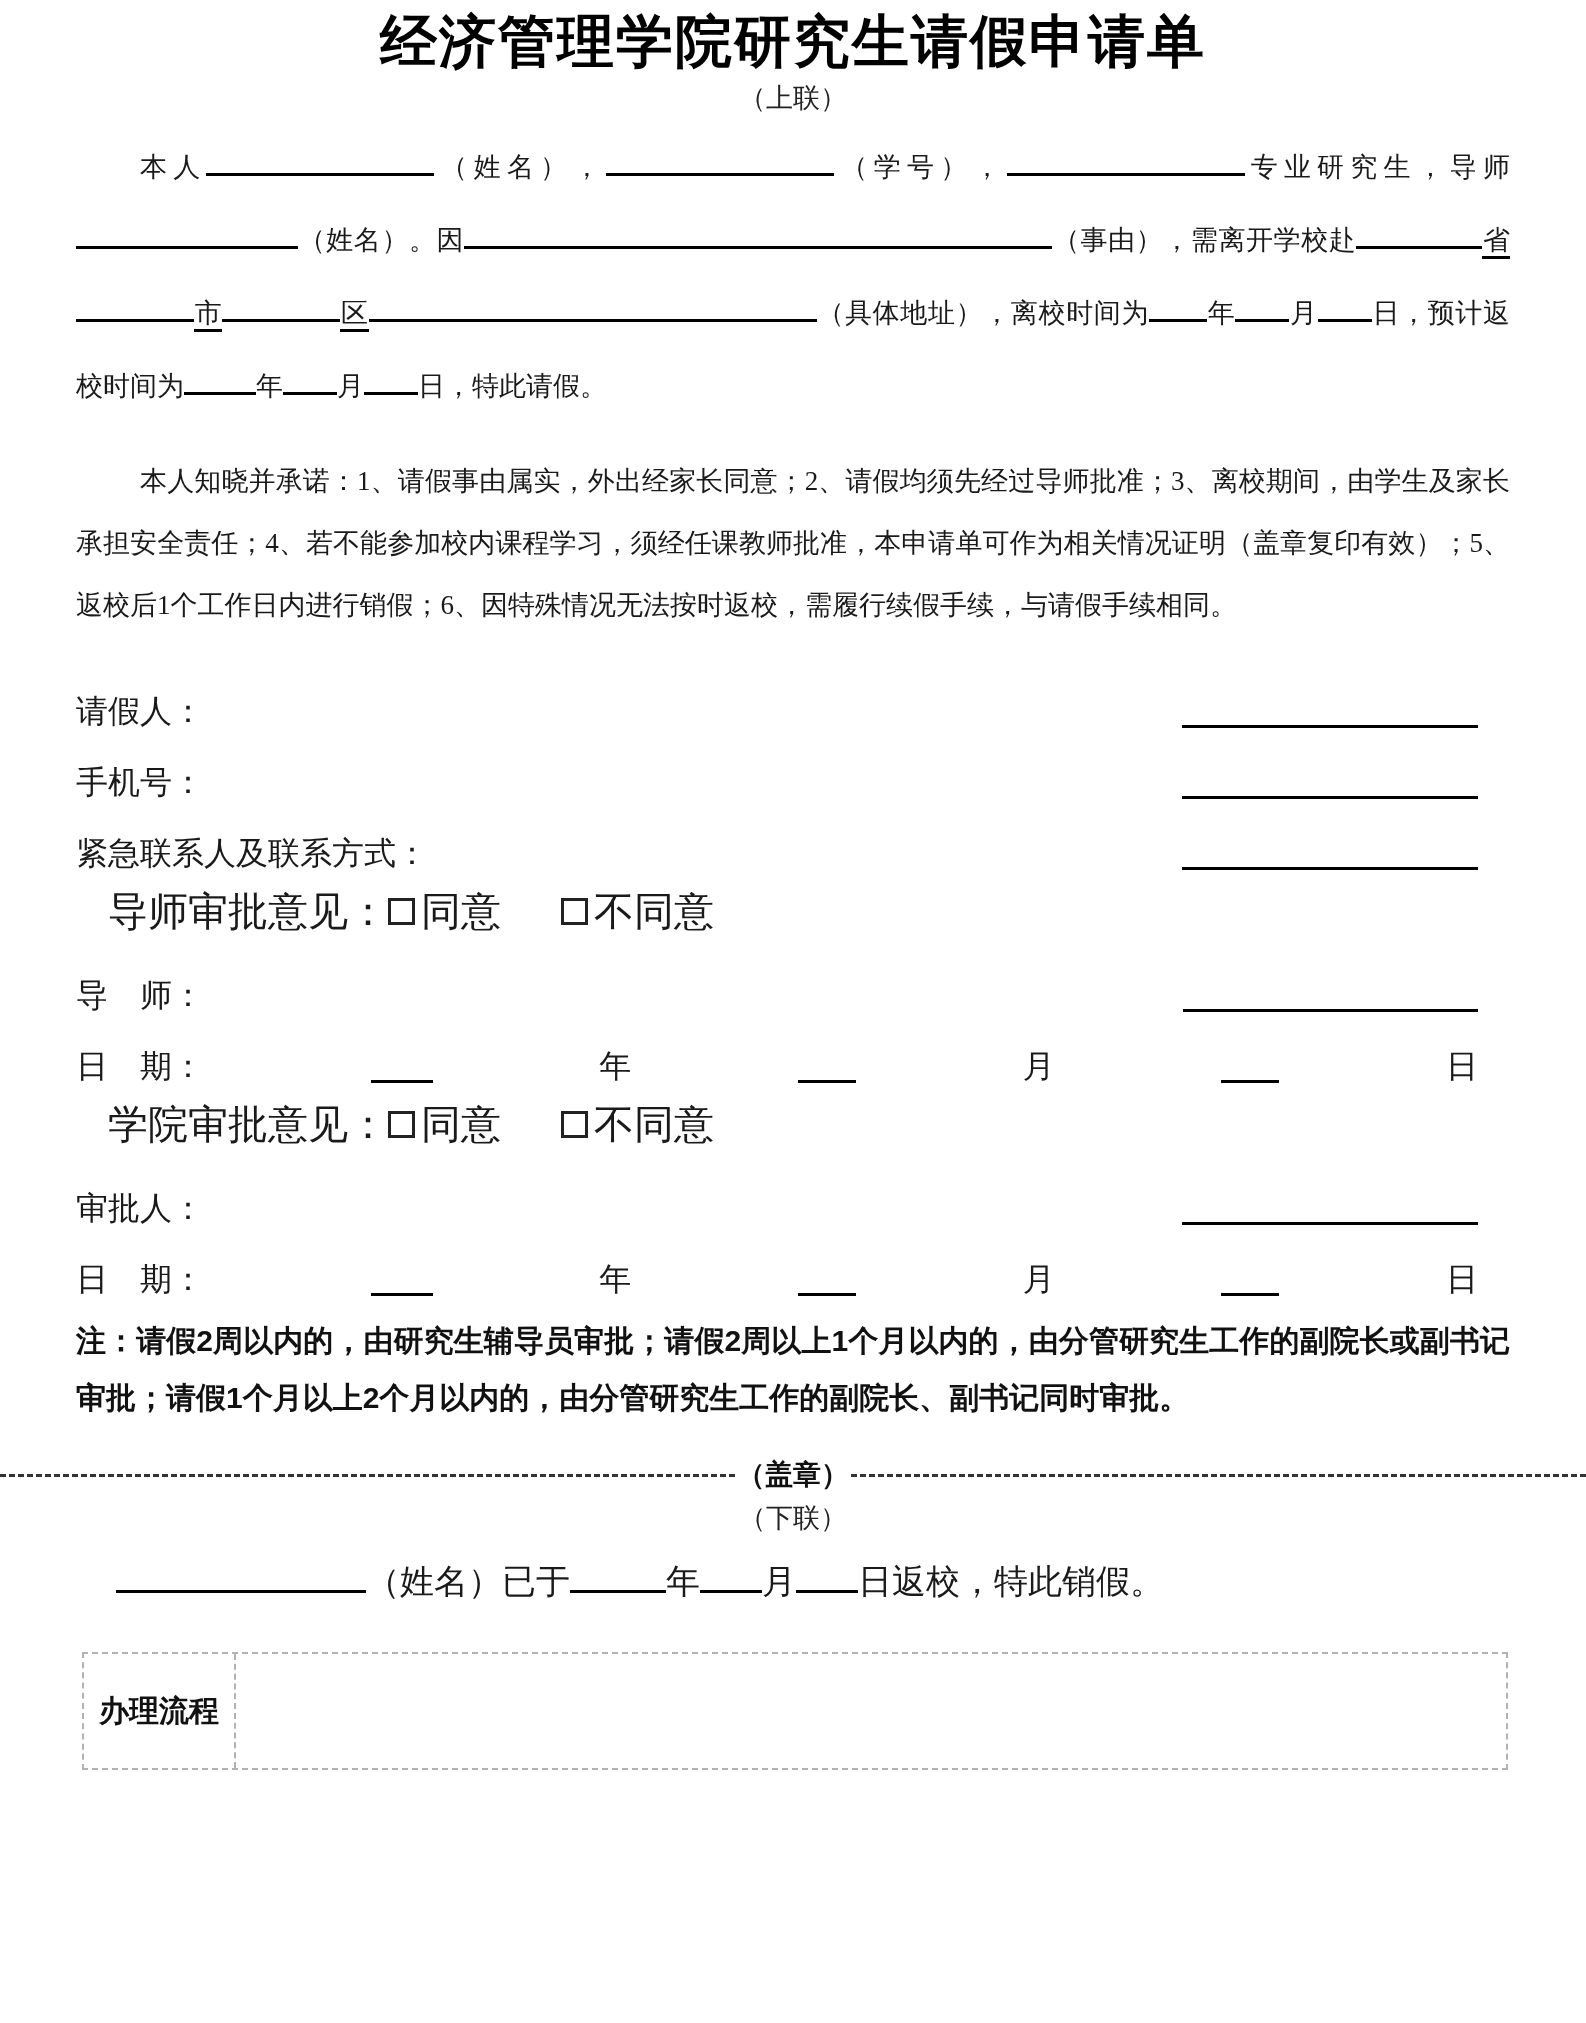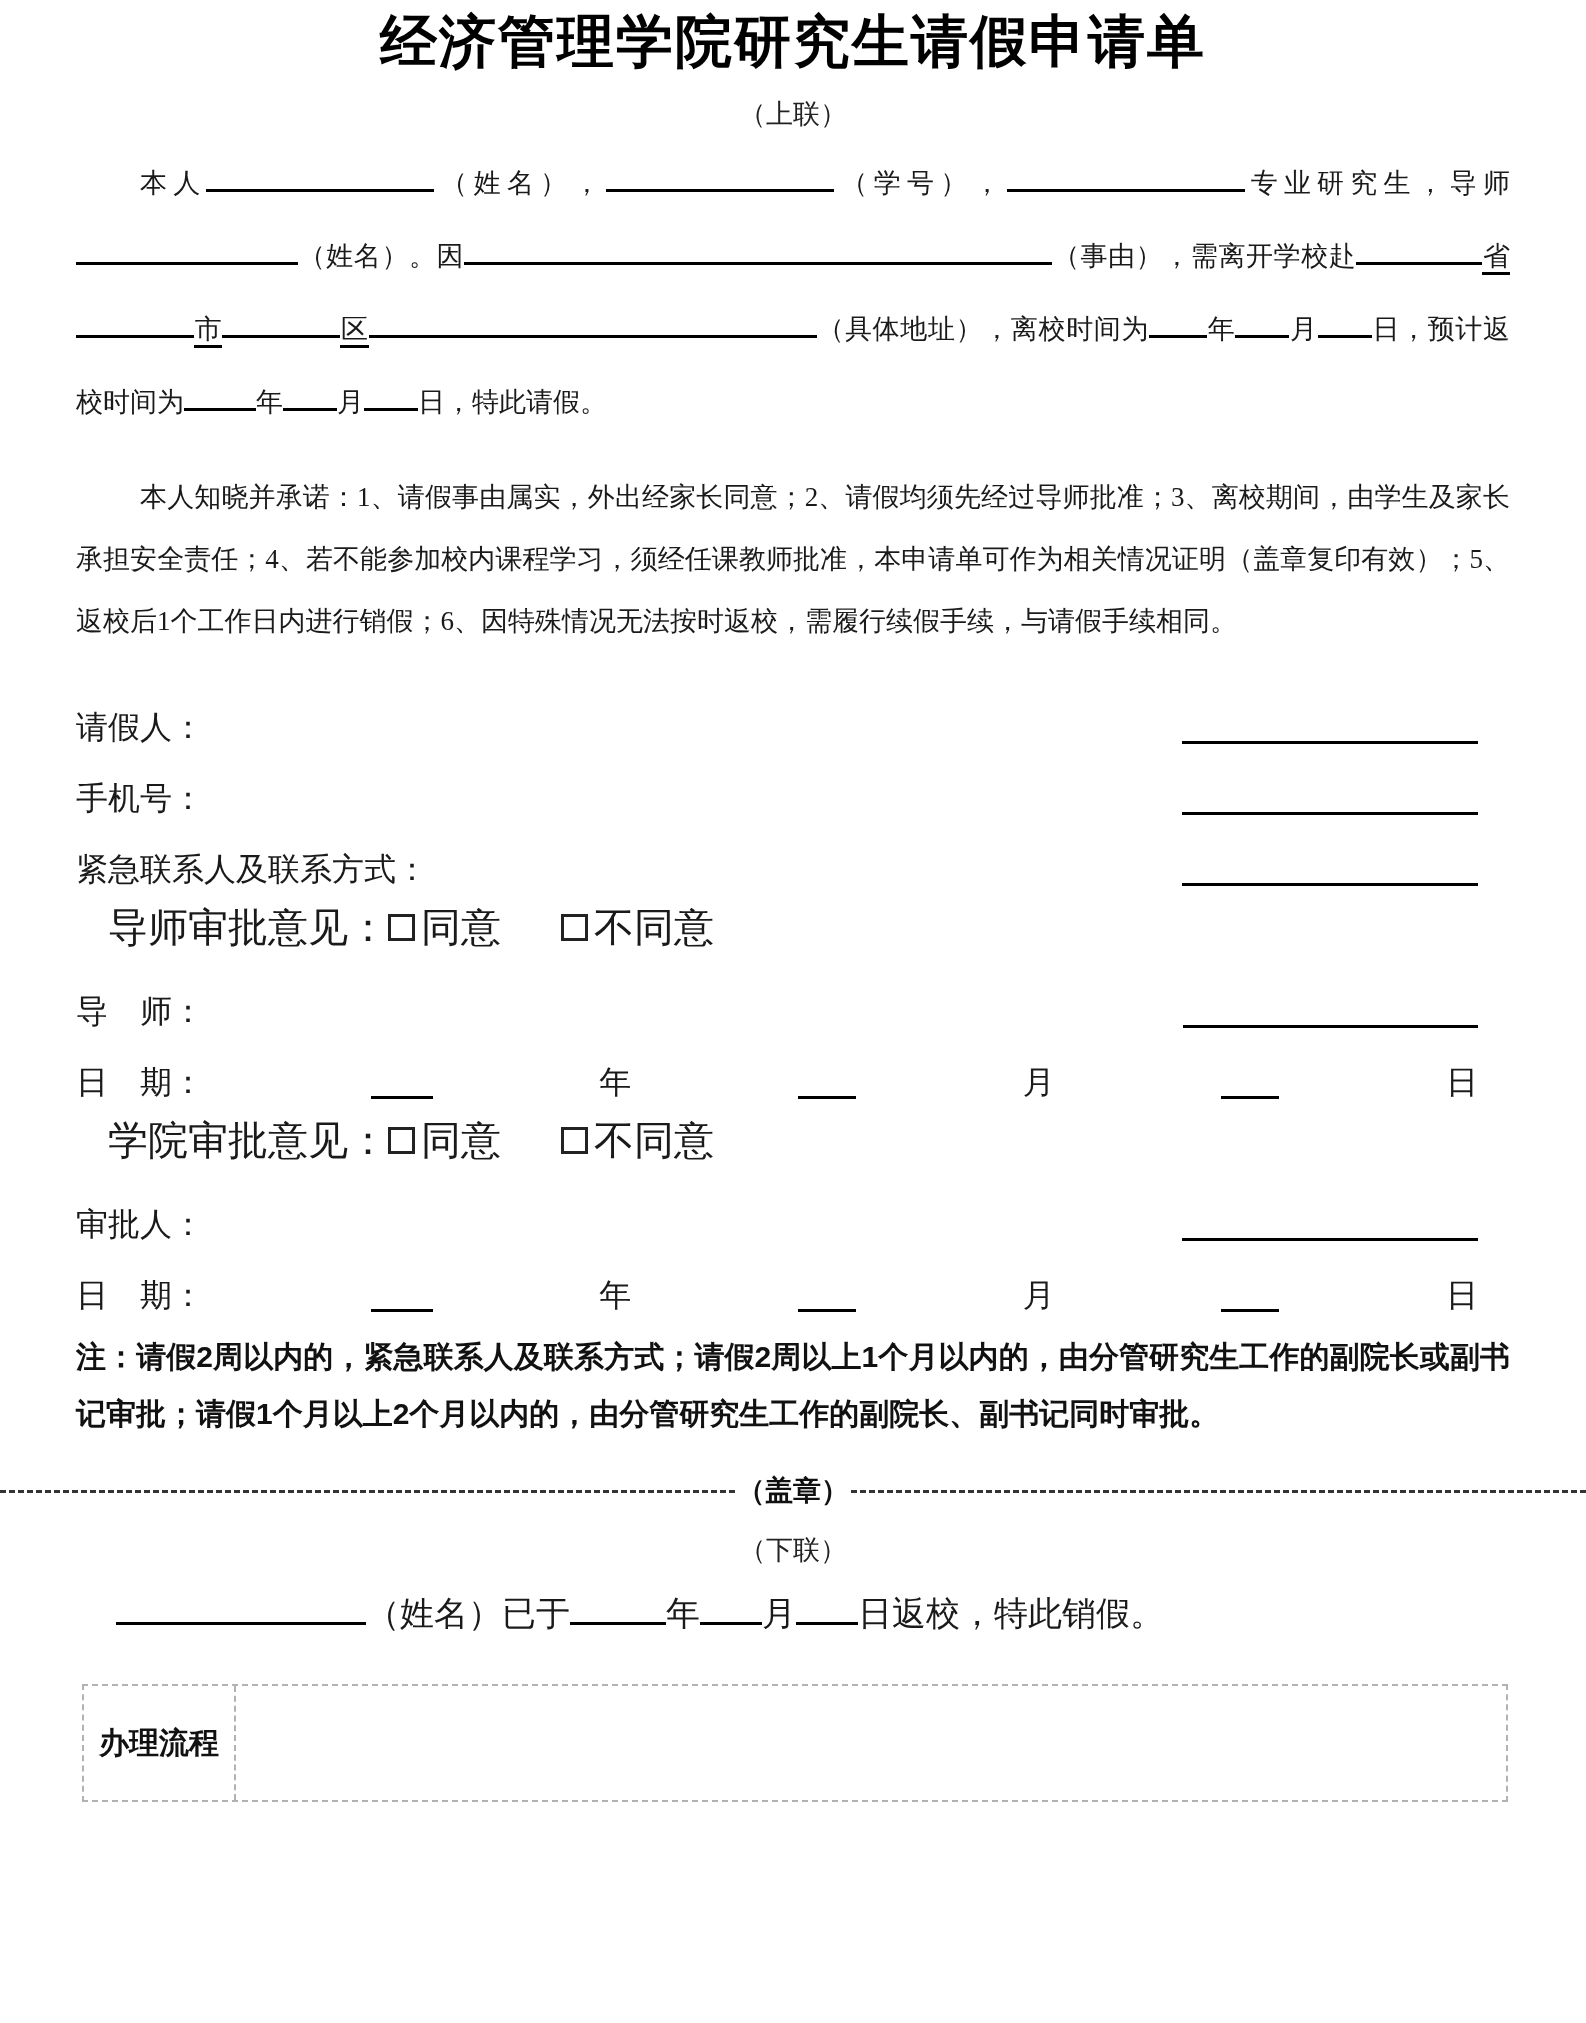--- a/index.html
+++ b/index.html
@@ -20,21 +20,21 @@
     font-weight:bold;
     letter-spacing:2px;
     line-height:64px;
     margin:0;
     color:#000;
   }
   .doc-subtitle{
     text-align:center;
     font-size:27px;
     line-height:38px;
-    margin-top:21px;
+    margin-top:5px;
     color:#222;
   }
   .para{
     font-size:27px;
     line-height:73px;
     text-align:justify;
     text-justify:inter-character;
     color:#1a1a1a;
   }
   .intro{margin-top:14px;text-indent:64px;}
@@ -205,21 +205,21 @@
   <div class="sig-row">
     <span class="sig-label">日　期：</span>
     <span class="blank" style="width:62px"></span>
     <span>年</span>
     <span class="blank" style="width:58px"></span>
     <span>月</span>
     <span class="blank" style="width:58px"></span>
     <span>日</span>
   </div>
 
-  <p class="note">注：请假2周以内的，紧急联系人及联系方式；请假2周以上1个月以内的，由分管研究生工作的副院长或副书记审批；请假1个月以上2个月以内的，由分管研究生工作的副院长、副书记同时审批。</p>
+  <p class="note">注：请假2周以内的，由研究生辅导员审批；请假2周以上1个月以内的，由分管研究生工作的副院长或副书记审批；请假1个月以上2个月以内的，由分管研究生工作的副院长、副书记同时审批。</p>
 
   <div class="divider">
     <span class="dash"></span>
     <span class="stamp-label">（盖章）</span>
     <span class="dash"></span>
   </div>
 
   <div class="doc-subtitle">（下联）</div>
 
   <p class="return-line"><span class="blank" style="width: 250px;"></span><span>（姓名）已于</span><span class="blank" style="width: 96px;"></span><span>年</span><span class="blank" style="width: 62px;"></span><span>月</span><span class="blank" style="width: 62px;"></span><span>日返校，特此销假。</span></p>

